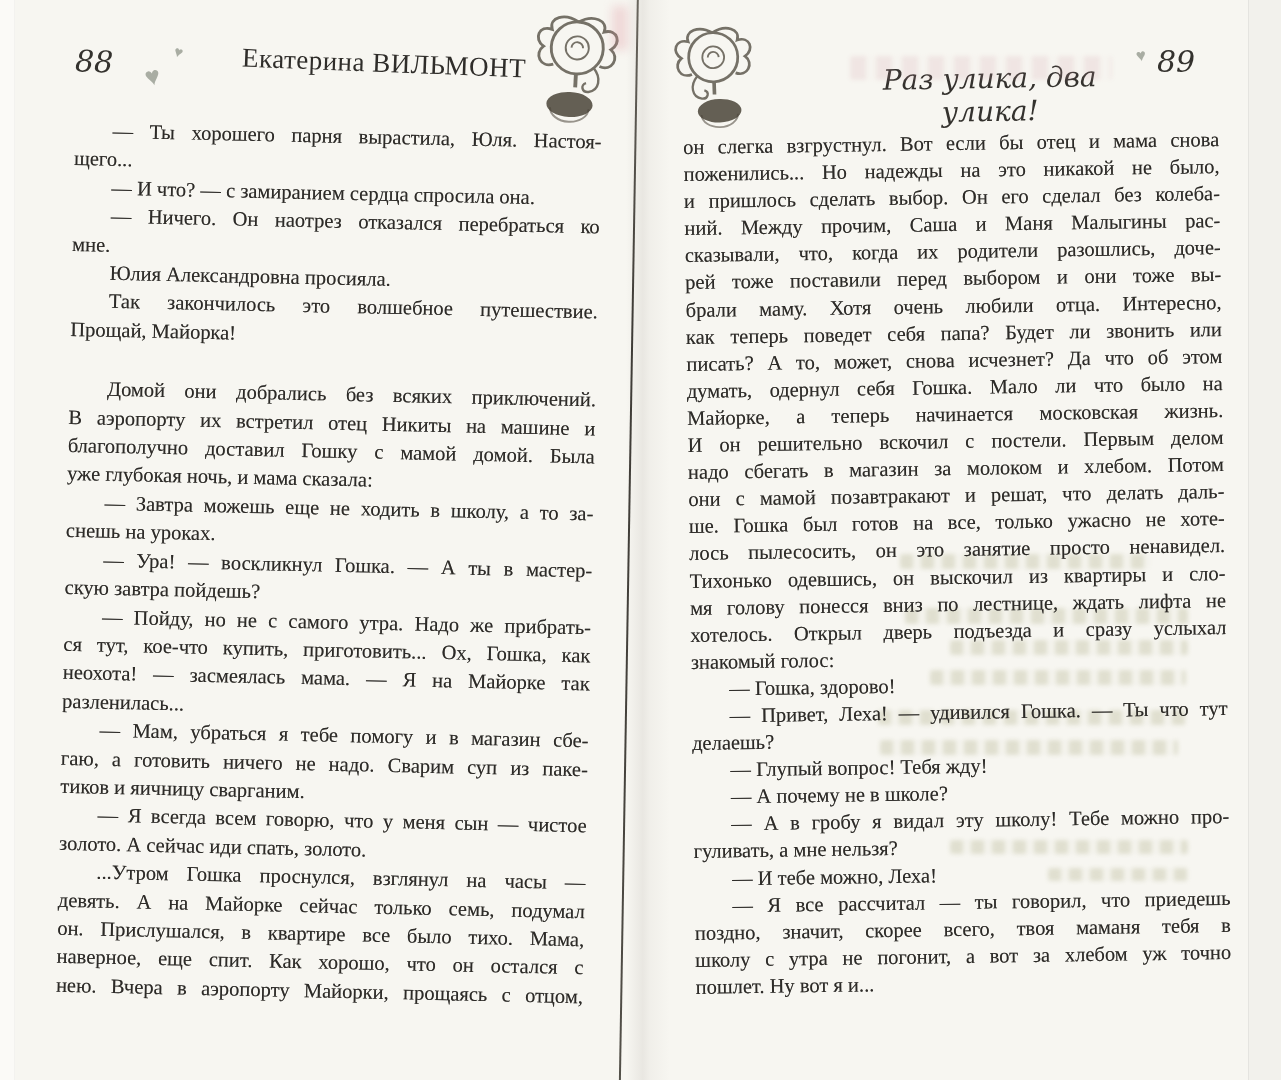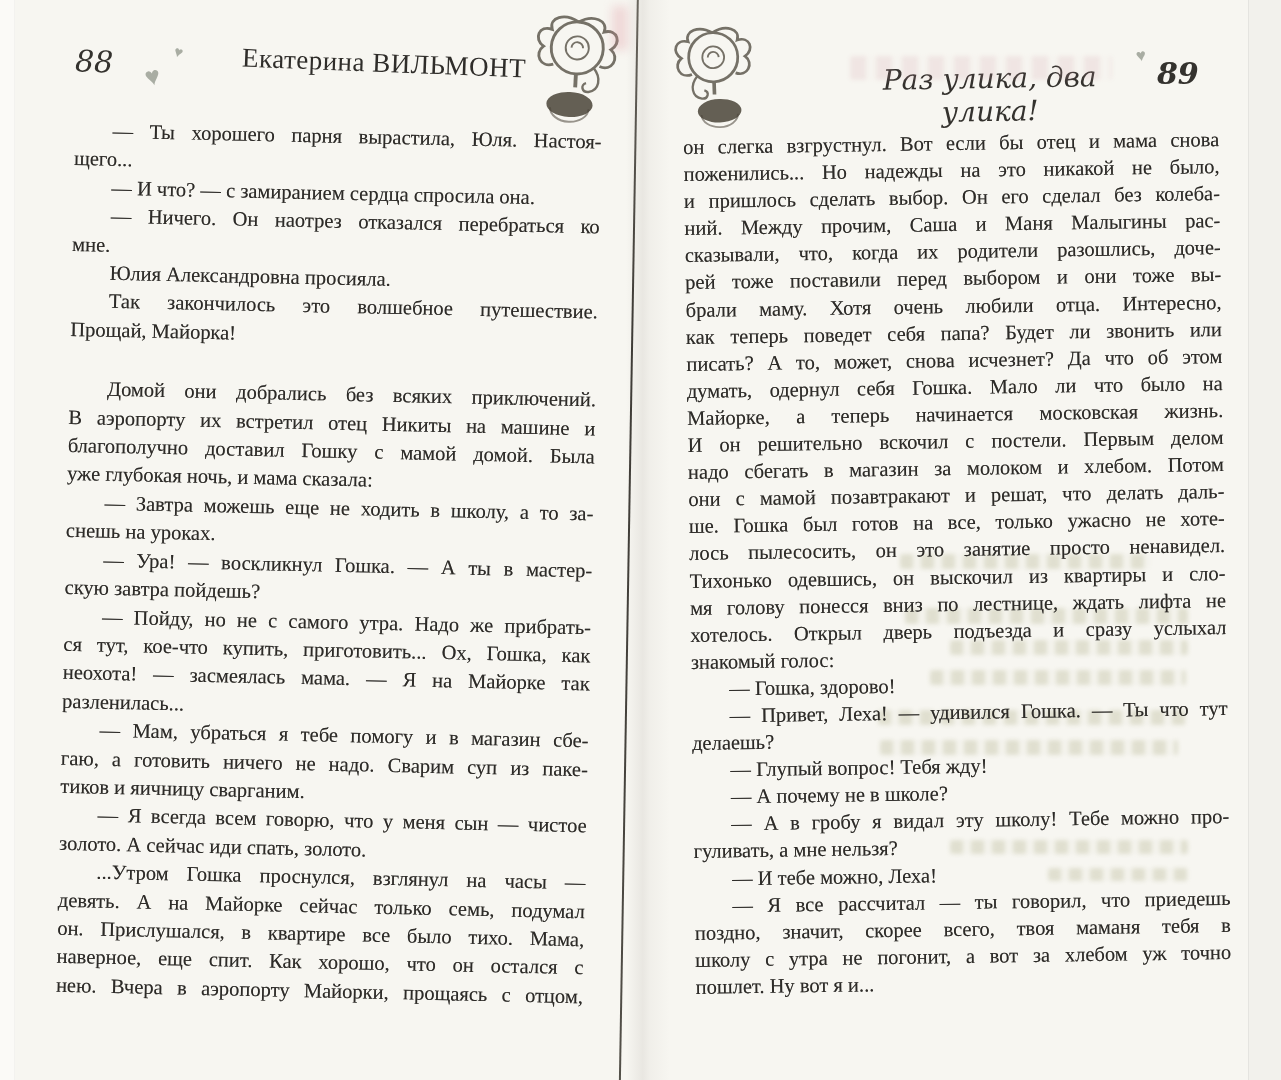--- a/index.html
+++ b/index.html
@@ -18,21 +18,21 @@
   .spine .spine-line{position:absolute;left:11px;top:-12px;width:2px;height:1110px;
     background:linear-gradient(180deg,#6b675f,#3f3c37 30%,#45423c 70%,#55524b);
     transform:rotate(0.95deg);transform-origin:top center;}
   .spine .spine-blush{position:absolute;left:-14px;top:6px;width:16px;height:44px;
     background:rgba(221,150,158,0.30);filter:blur(5px);}
 
   
   .pnum{position:absolute;font-family:"DejaVu Serif", serif;font-style:italic;
     font-size:30px;color:#34322e;}
   .pnum-l{left:61px;top:44px;transform:rotate(2deg);}
-  .pnum-r{left:489px;top:56px;font-weight:bold;}
+  .pnum-r{left:489px;top:44px;}
   .heart{position:absolute;color:#a9ada3;}
   .heart-a{left:131px;top:62px;font-size:26px;transform:rotate(-12deg);}
   .heart-b{left:160px;top:44px;font-size:15px;transform:rotate(18deg);}
   .heart-c{left:468px;top:46px;font-size:17px;transform:rotate(-8deg);}
   .author-header{position:absolute;left:210px;top:48px;width:320px;text-align:center;
     font-size:27px;color:#2f2d2a;transform:rotate(2.2deg);letter-spacing:0.5px;}
   .title-header{position:absolute;left:182px;top:62px;width:280px;text-align:center;
     font-family:"DejaVu Serif", serif;font-style:italic;font-size:28px;color:#34322e;
     transform:rotate(-1deg);}
 

